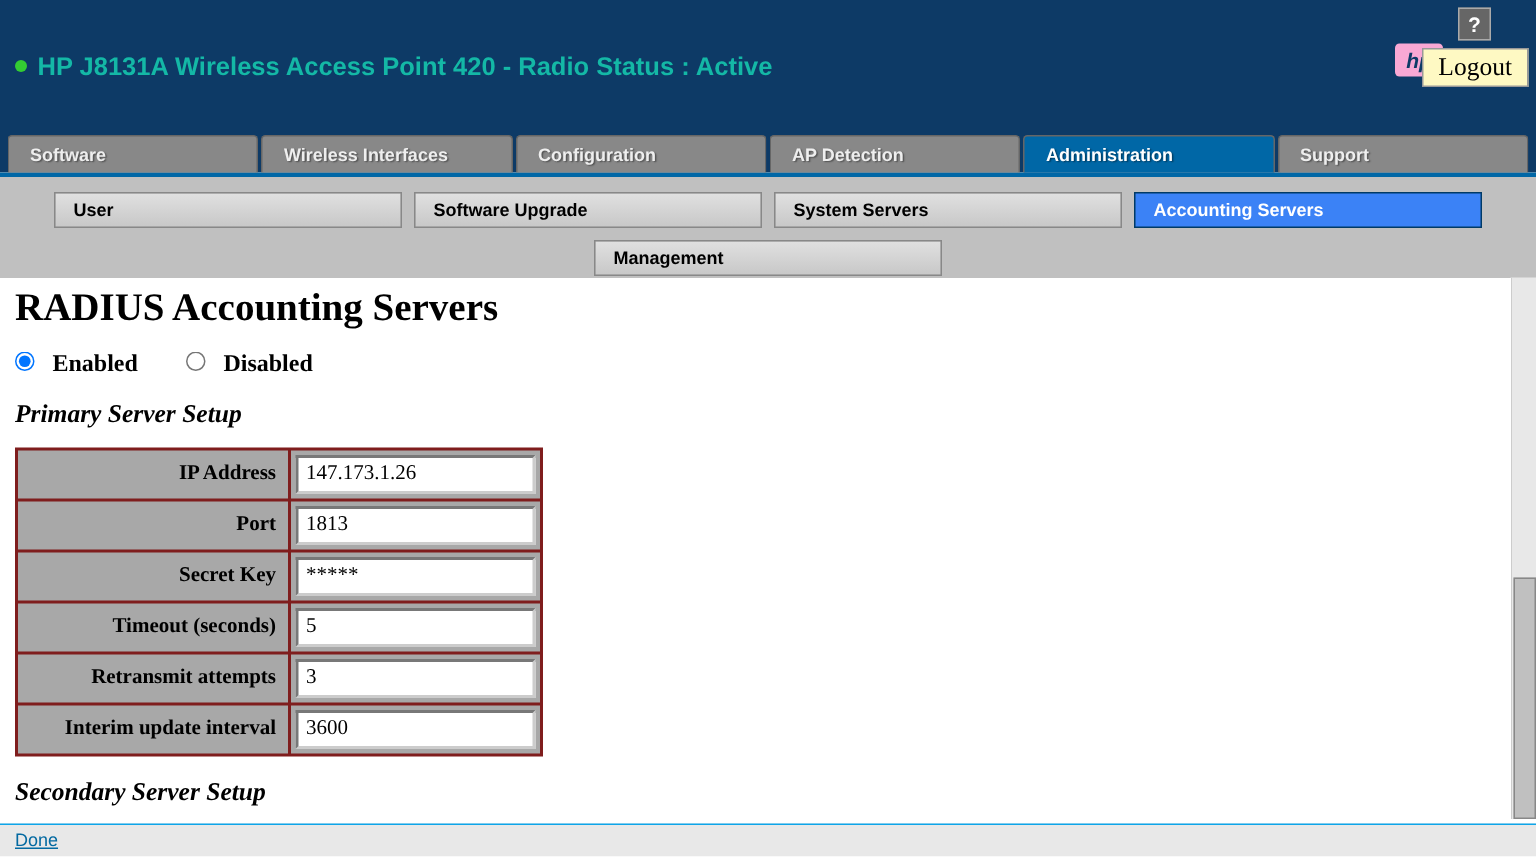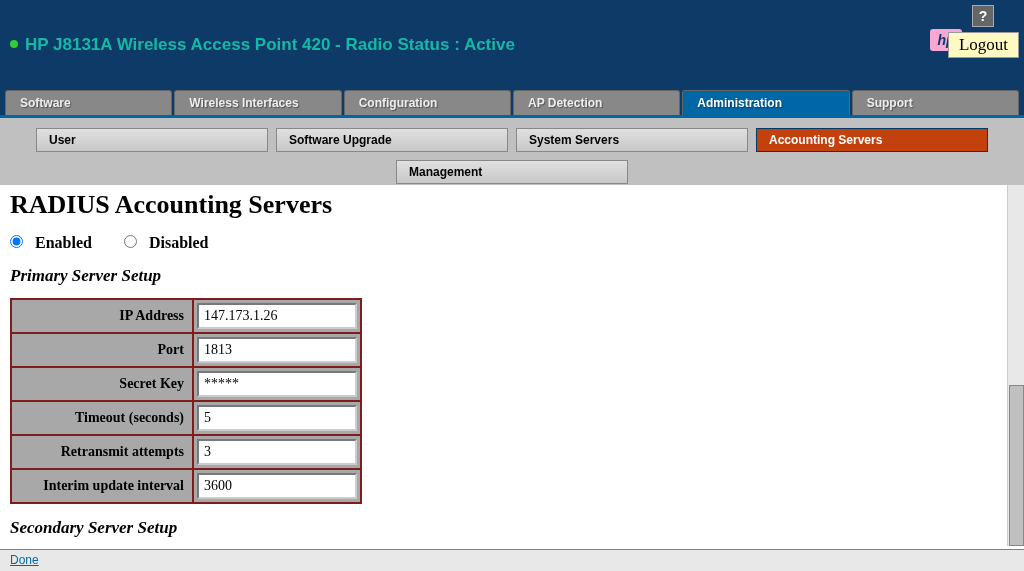--- a/index.html
+++ b/index.html
@@ -115,21 +115,21 @@
       background: linear-gradient(#e0e0e0, #c8c8c8);
       border: 1px solid #888;
       padding: 4px 12px;
       width: 232px;
       font-size: 12px;
       font-weight: bold;
       cursor: pointer;
       color: #000;
     }
     .sub-tab.active {
-      background: #c2410c;
+      background: #3b82f6;
       color: #fff;
       border: 1px solid #003a66;
     }
     .content-wrapper {
       position: absolute;
       top: 185px;
       left: 0;
       right: 0;
       bottom: 25px;
       display: flex;

